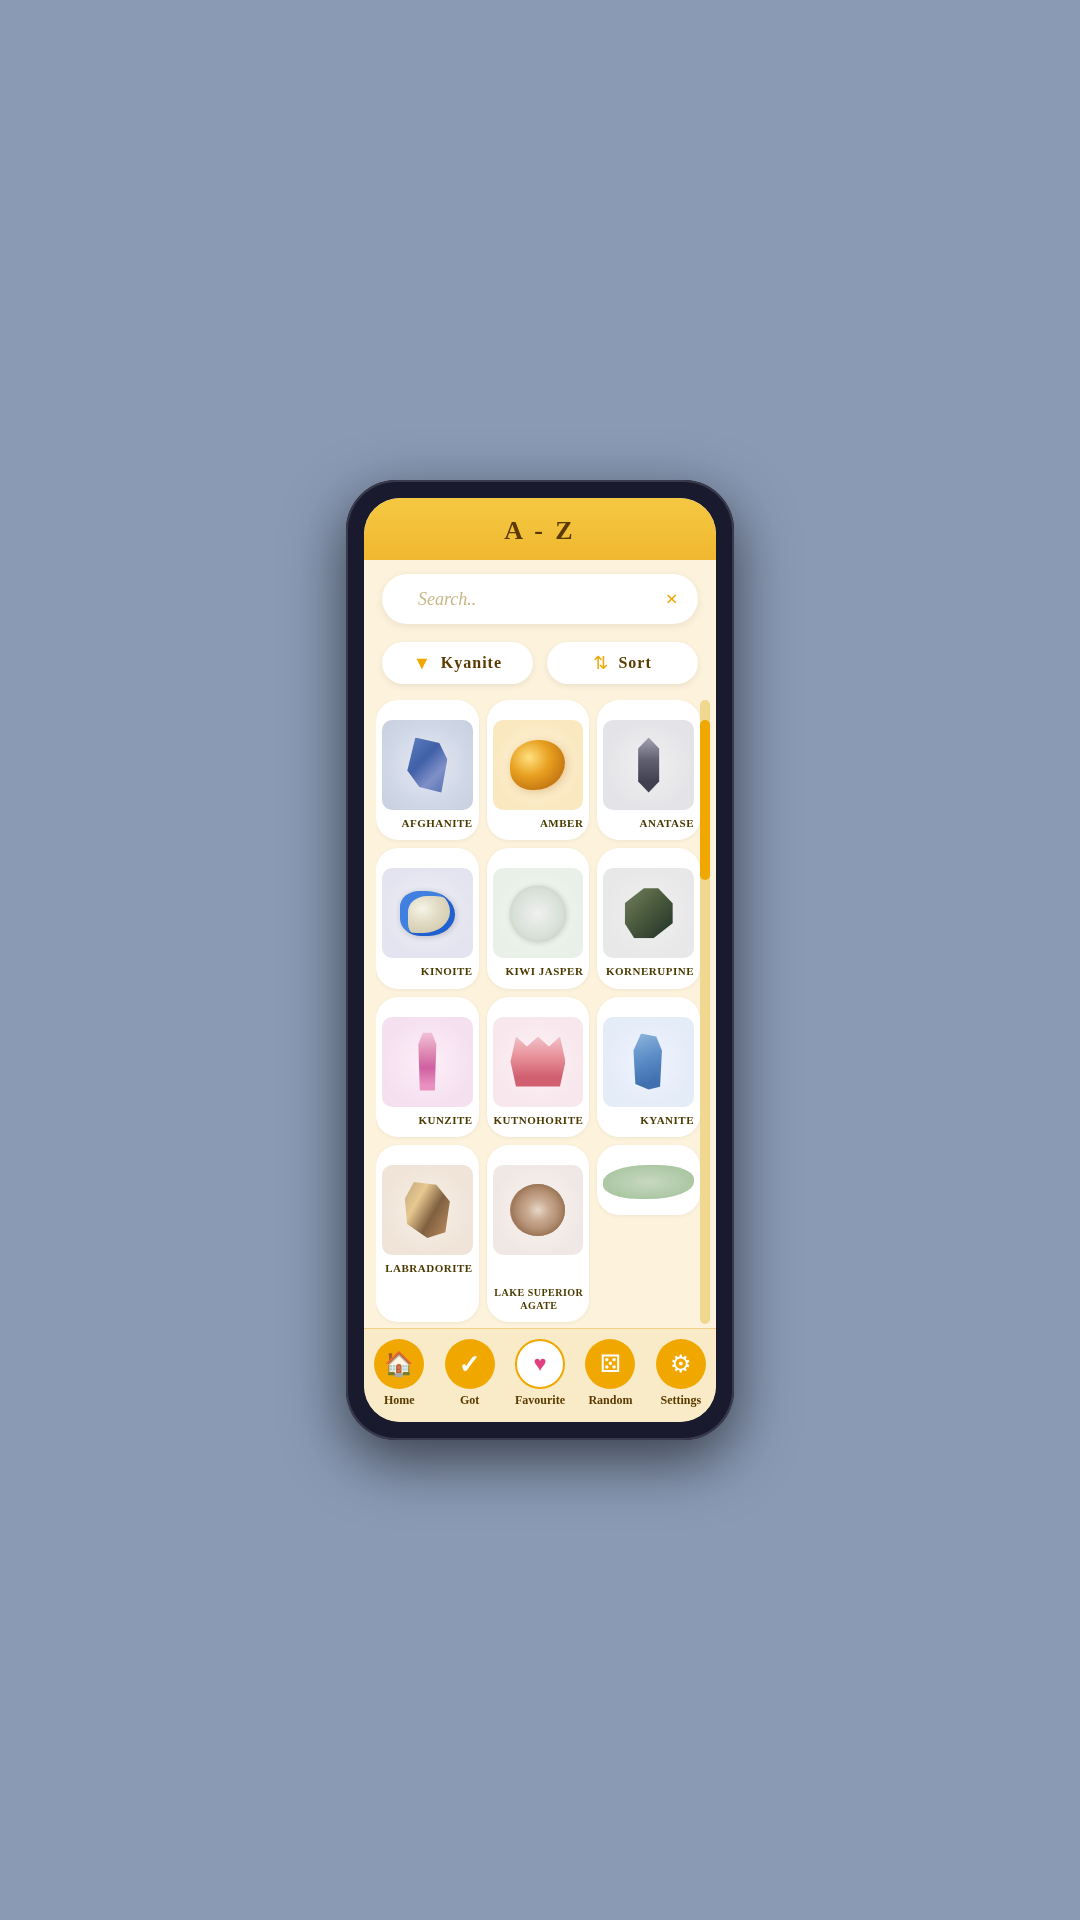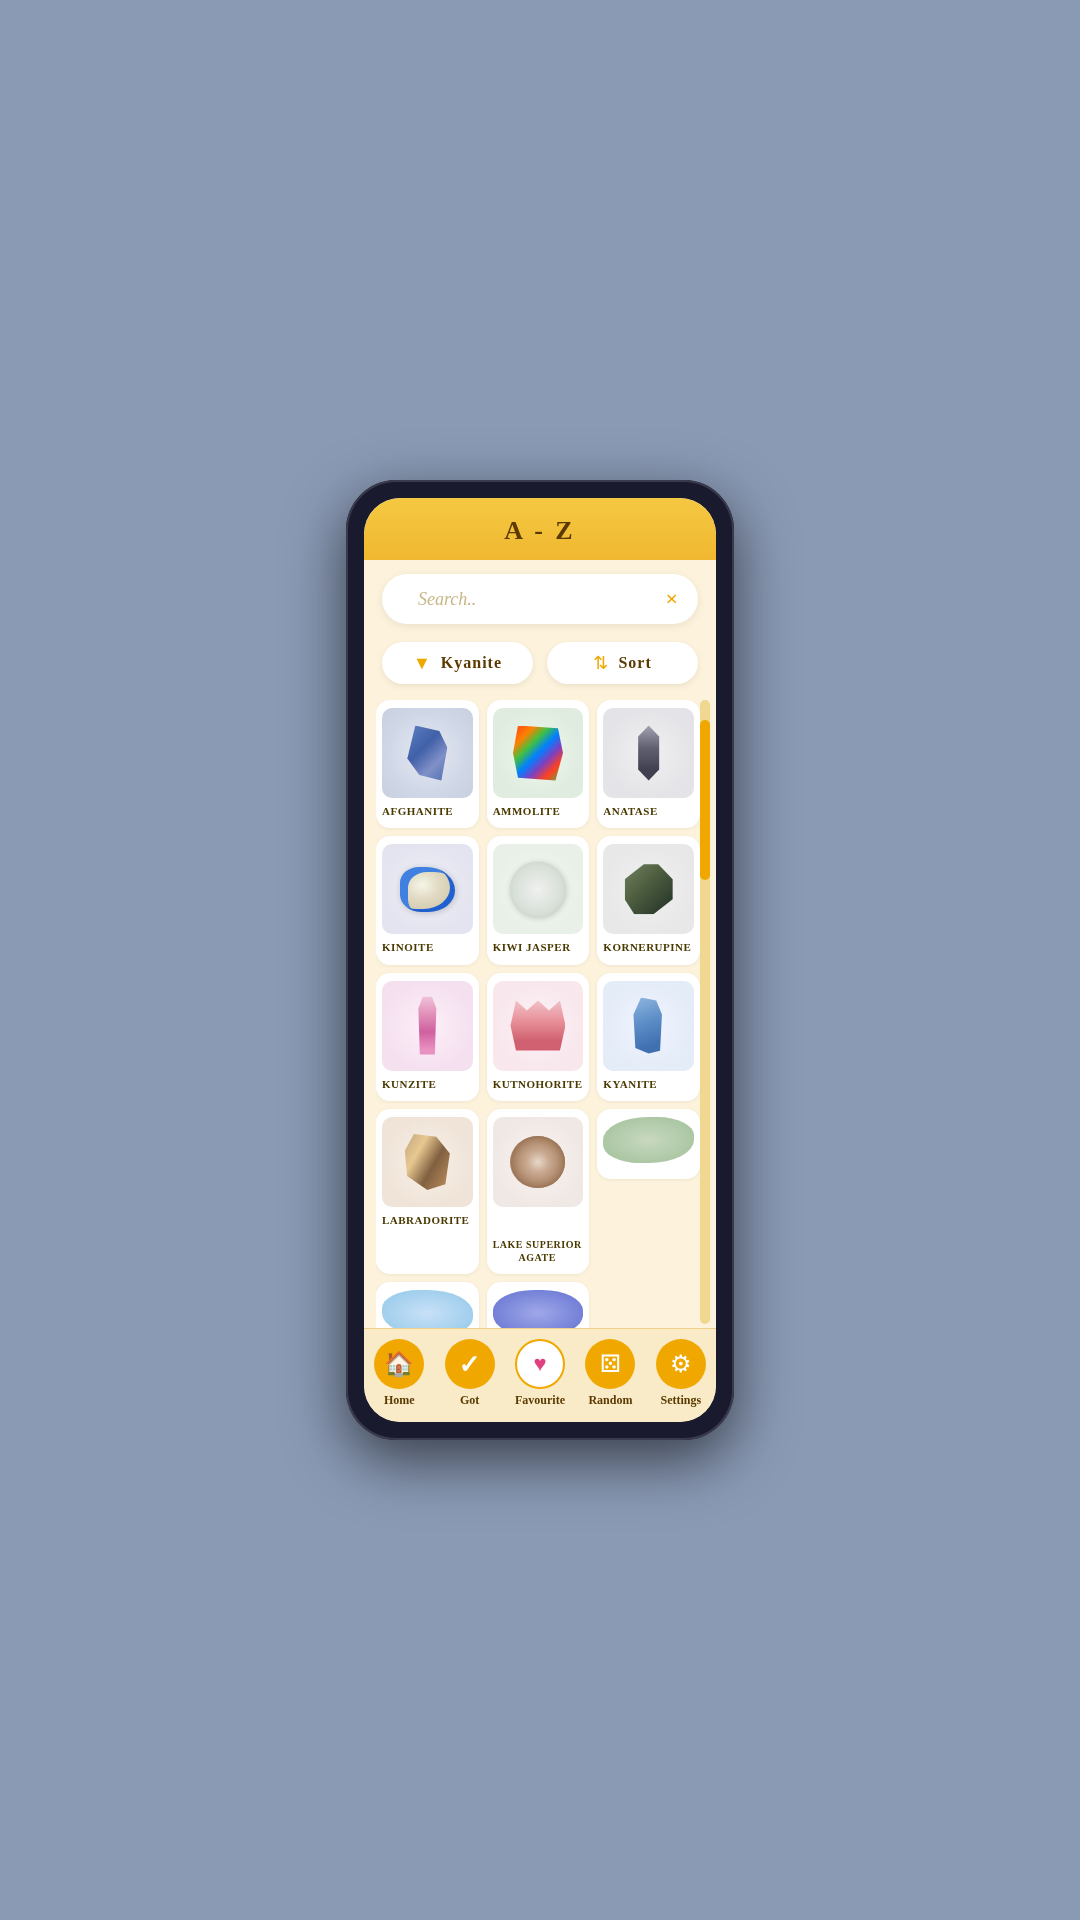--- a/index.html
+++ b/index.html
@@ -153,25 +153,25 @@
       width: 10px;
       height: 160px;
       background: #f0a800;
       border-radius: 5px;
       position: absolute;
       top: 20px;
     }
 
     .mineral-card {
       background: #fff;
-      border-radius: 14px;
-      padding: 8px 6px 10px;
+      border-radius: 22px;
+      padding: 20px 6px 10px;
       display: flex;
       flex-direction: column;
-      align-items: flex-start;
+      align-items: flex-end;
       cursor: pointer;
       box-shadow: 0 1px 4px rgba(0,0,0,0.06);
     }
 
     .mineral-image {
       width: 100%;
       height: 90px;
       display: flex;
       align-items: center;
       justify-content: center;
@@ -415,22 +415,22 @@
     </div>
 
     <div class="grid-container">
       <div class="grid-scroll">
 
         <div class="mineral-card">
           <div class="mineral-image mineral-afghanite"></div>
           <span class="mineral-name">Afghanite</span>
         </div>
         <div class="mineral-card">
-          <div class="mineral-image mineral-ammolite"></div>
-          <span class="mineral-name">Ammolite</span>
+          <div class="mineral-image mineral-amber"></div>
+          <span class="mineral-name">Amber</span>
         </div>
 
         <div class="mineral-card">
           <div class="mineral-image mineral-anatase"></div>
           <span class="mineral-name">Anatase</span>
         </div>
         <div class="mineral-card">
           <div class="mineral-image mineral-kinoite"></div>
           <span class="mineral-name">Kinoite</span>
         </div>

